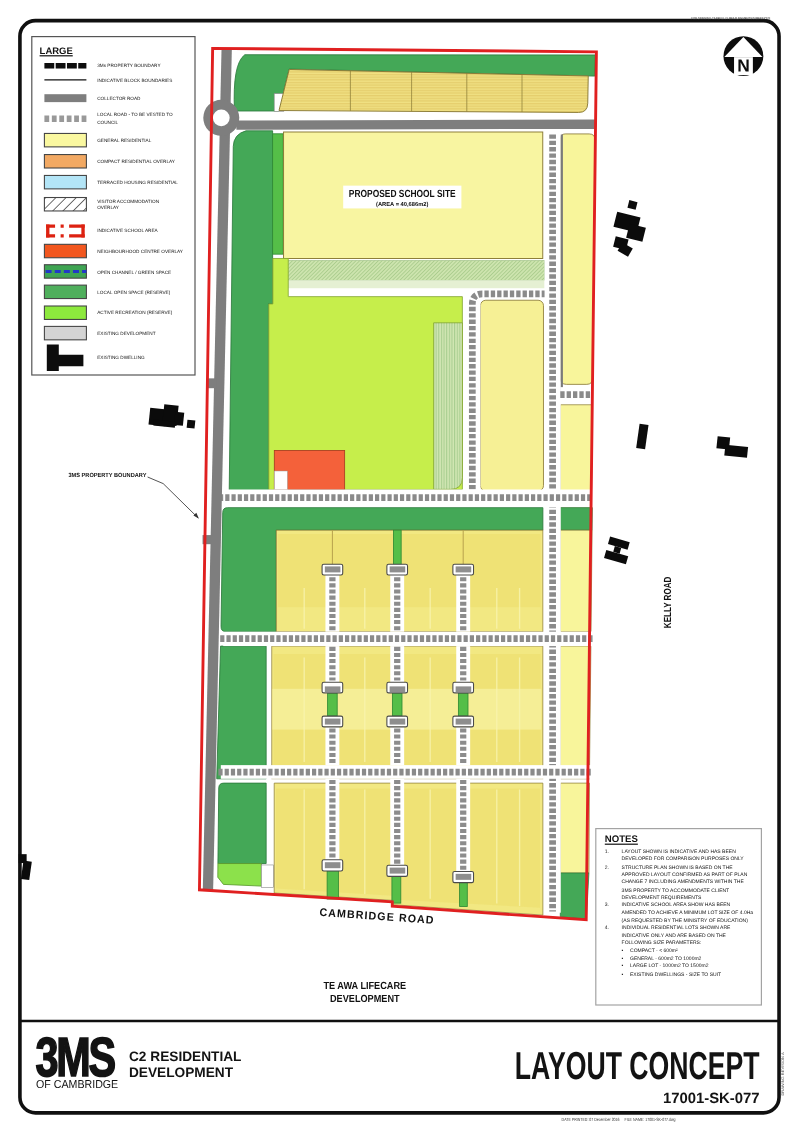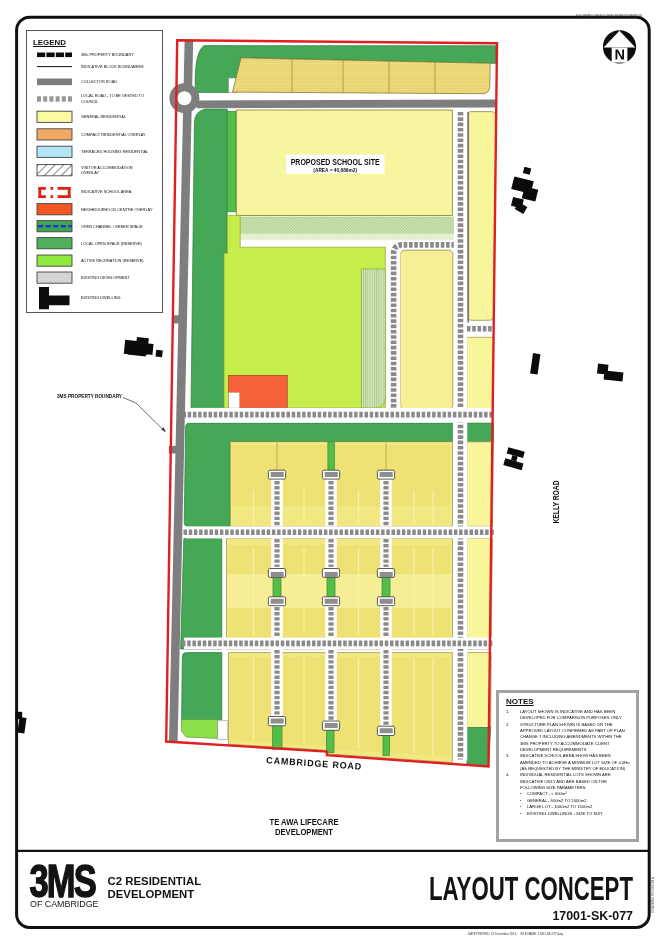--- a/index.html
+++ b/index.html
@@ -324,21 +324,21 @@
 <text x="107.5" y="884.5" font-size="11.4" font-weight="bold" fill="#131313" font-family="Liberation Sans">C2 RESIDENTIAL</text>
 <text x="107.5" y="897.5" font-size="11.4" font-weight="bold" fill="#131313" font-family="Liberation Sans">DEVELOPMENT</text>
 
 <text x="633" y="899.5" font-size="32.5" font-weight="bold" fill="#131313" text-anchor="end" font-family="Liberation Sans" textLength="204" lengthAdjust="spacingAndGlyphs">LAYOUT CONCEPT</text>
 
 <text x="633" y="919.5" font-size="12.4" font-weight="bold" fill="#131313" text-anchor="end" font-family="Liberation Sans">17001-SK-077</text>
 </svg>
 
 <div class="abs" style="left:26px;top:30px;width:135px;height:281px;border:1px solid #555;background:#fff;overflow:hidden;">
 
-  <div class="abs" style="left:6px;top:7px;font-size:7.9px;font-weight:bold;text-decoration:underline;color:#111;">LEGEND</div>
+  <div class="abs" style="left:6px;top:7px;font-size:7.9px;font-weight:bold;text-decoration:underline;color:#111;">LARGE</div>
   <svg class="abs" style="left:0;top:0" width="132" height="279" viewBox="0 0 132 279">
 
     <g fill="#0d0d0d">
           <rect x="10" y="21.5" width="8.2" height="4.6"></rect>
           <rect x="19.4" y="21.5" width="8.2" height="4.6"></rect>
           <rect x="28.8" y="21.5" width="8.2" height="4.6"></rect>
           <rect x="38.2" y="21.5" width="6.8" height="4.6"></rect>
         </g>
 
     <line x1="10" y1="35.6" x2="45" y2="35.6" stroke="#111" stroke-width="1"></line>
@@ -387,21 +387,21 @@
     <div class="abs" style="top:158.3px;">INDICATIVE SCHOOL AREA</div>
     <div class="abs" style="top:175.8px;">NEIGHBOURHOOD CENTRE OVERLAY</div>
     <div class="abs" style="top:192.8px;">OPEN CHANNEL / GREEN SPACE</div>
     <div class="abs" style="top:209.8px;">LOCAL OPEN SPACE (RESERVE)</div>
     <div class="abs" style="top:227.3px;">ACTIVE RECREATION (RESERVE)</div>
     <div class="abs" style="top:244.3px;">EXISTING DEVELOPMENT</div>
     <div class="abs" style="top:263.8px;">EXISTING DWELLING</div>
   </div>
 </div>
 
-<div class="abs" style="left:496px;top:690px;width:137px;height:146px;border:3px solid #a3a3a3;background:#fff;">
+<div class="abs" style="left:496px;top:690px;width:137px;height:146px;border:1px solid #a3a3a3;background:#fff;">
 
   <div class="abs" style="left:7px;top:4px;font-size:8px;font-weight:bold;text-decoration:underline;color:#111;">NOTES</div>
 
   <div class="abs" style="left:7px;top:16px;width:124px;font-size:4.2px;line-height:6.35px;color:#111;">
     <div style="display:flex">
           <div style="width:14px;flex:none;">1.</div>
           <div>LAYOUT SHOWN IS INDICATIVE AND HAS BEEN DEVELOPED FOR COMPARISON PURPOSES ONLY</div>
         </div>
     <div style="display:flex">
           <div style="width:14px;flex:none;">2.</div>

